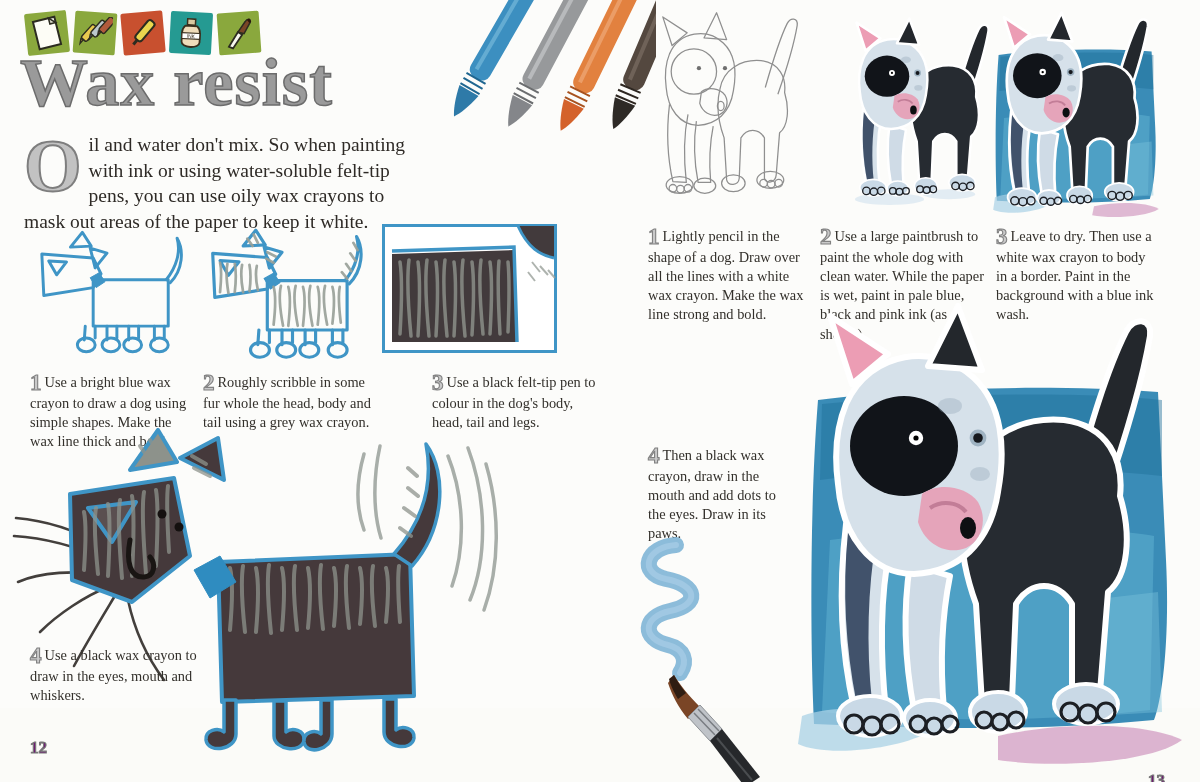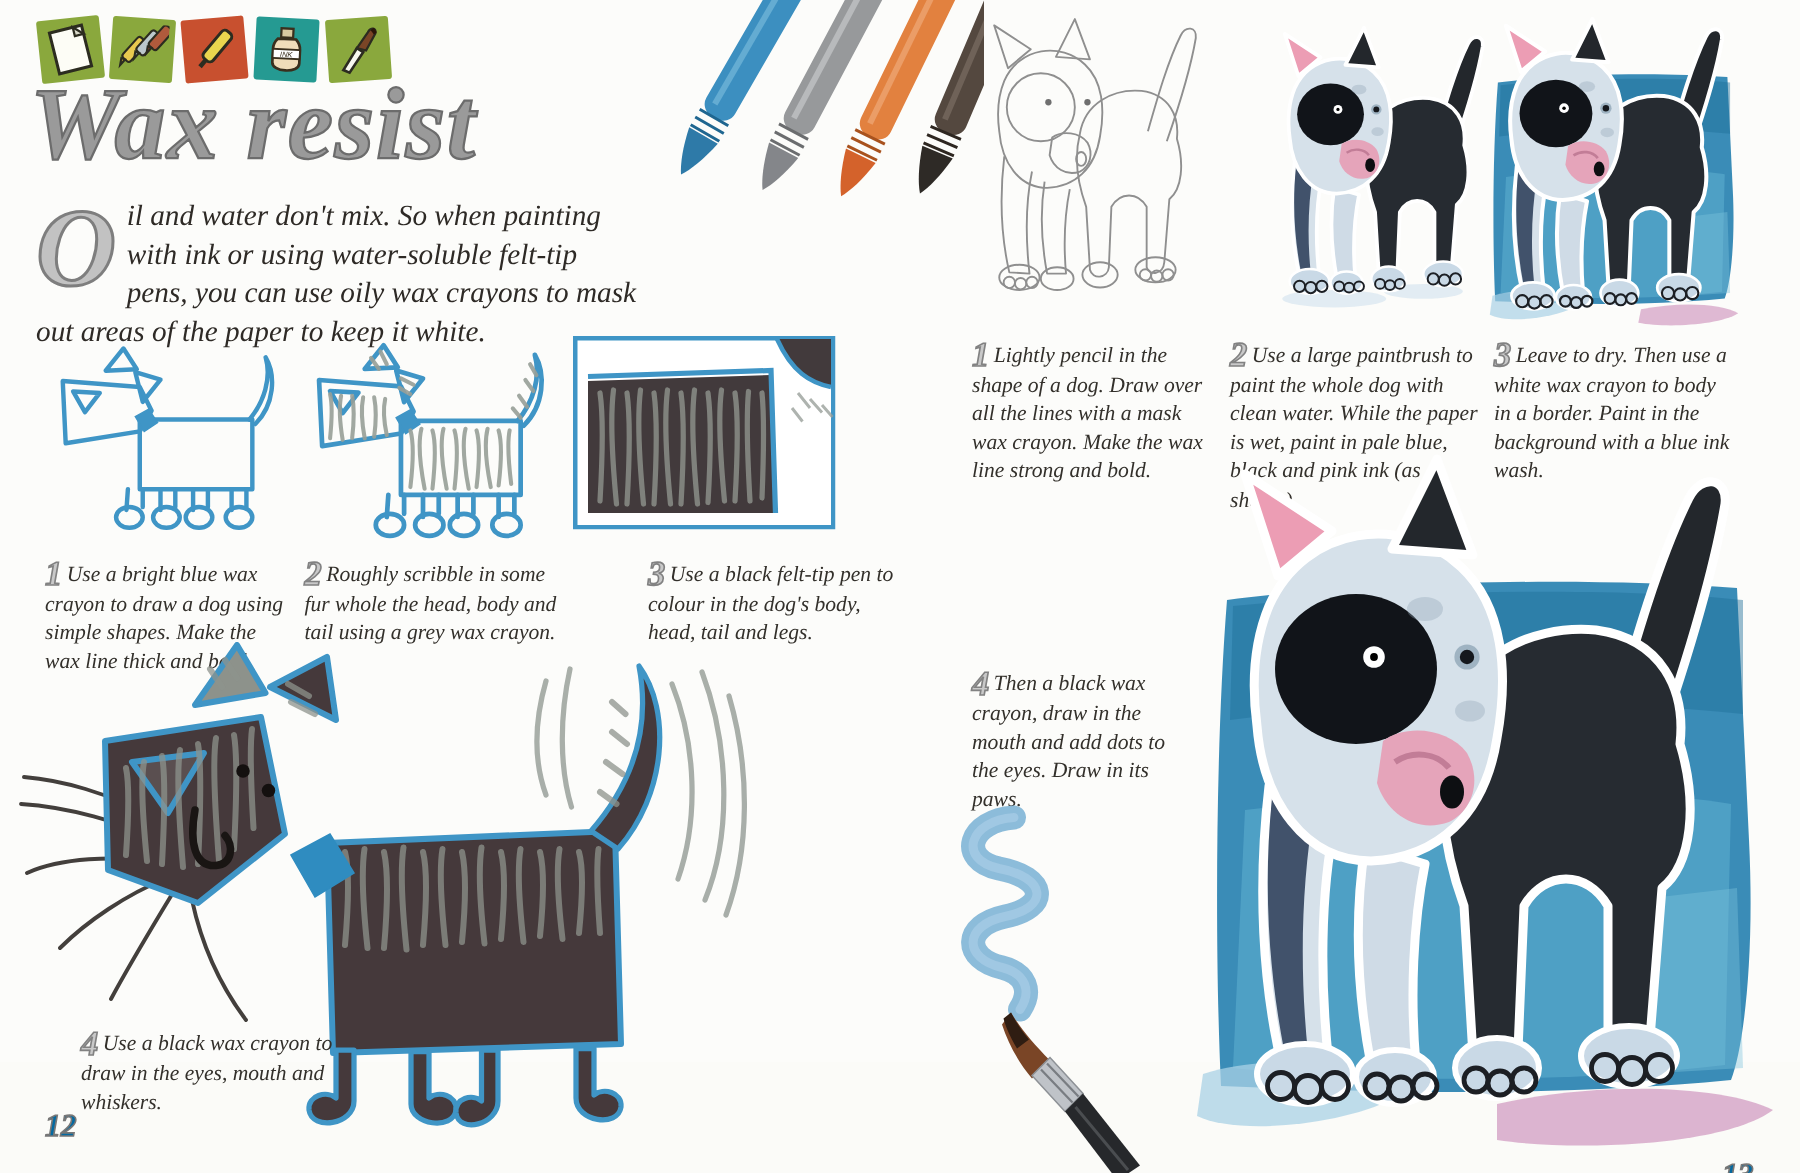--- a/index.html
+++ b/index.html
@@ -1,27 +1,27 @@
 <!DOCTYPE html>
 <html><head>
 <meta charset="utf-8">
 <style>
   html,body{margin:0;padding:0;}
   body{width:1200px;height:782px;overflow:hidden;background:#fbfbf8;}
-  .spread{position:relative;width:1200px;height:708px;background:#fcfcfa;font-family:"Liberation Serif",serif;font-style:italic;}
+  .spread{position:relative;width:1200px;height:708px;background:#fcfcfa;font-family:"Liberation Serif",serif;}
   .abs{position:absolute;}
   .title{margin:0;font-family:"Liberation Serif",serif;font-weight:700;font-size:68px;line-height:1;
          color:#9a9a9a;-webkit-text-stroke:1.5px #6c6c6c;letter-spacing:1px;}
   .intro{margin:0;font-size:19.5px;line-height:1.32;color:#2e2a26;}
   .dropcap{float:left;font-weight:700;font-size:74px;line-height:.8;margin:5px 7px 0 0;
            color:#c2c2c2;-webkit-text-stroke:2px #7e7e7e;}
   .caption{font-size:14.4px;line-height:1.33;color:#33302b;}
   .stepnum{font-weight:700;font-size:23px;line-height:1;color:#c9c9c9;-webkit-text-stroke:1.1px #828282;
            margin-right:3px;vertical-align:-3px;display:inline-block;}
-  .pagenum{font-weight:700;font-size:21px;color:#0369a1;-webkit-text-stroke:1.1px #777;}
+  .pagenum{font-weight:700;font-size:17px;color:#701a75;-webkit-text-stroke:1.1px #777;}
   .iconrow{display:flex;gap:6px;}
   .matbox{width:42px;height:42px;border-radius:2px;display:flex;align-items:center;justify-content:center;}
   .r1{transform:rotate(-6deg);} .r2{transform:rotate(4deg);} .r3{transform:rotate(-5deg);}
   .r4{transform:rotate(3deg);} .r5{transform:rotate(-4deg);}
   svg{display:block;}
 </style>
 </head>
 <body>
 
 <div class="spread">
@@ -280,21 +280,21 @@
       <circle cx="150" cy="86" r="4.5" fill="#14100f"></circle>
         <circle cx="167" cy="99" r="4.5" fill="#14100f"></circle>
       <path d="M118,112 C114,134 118,150 132,149 C143,148 144,136 138,129" fill="none" stroke="#191513" stroke-width="5" stroke-linecap="round"></path>
       <path d="M182,142 L208,128 L224,154 L198,170 Z" fill="#2f8cc0" stroke="#2f8cc0"></path>
       <g stroke="#9aa19b" stroke-width="3.5" fill="none" opacity=".85" stroke-linecap="round">
         <path d="M436,28 C452,68 454,118 440,158 M456,20 C474,68 476,128 458,172 M474,36 C488,84 488,138 472,182"></path>
         <path d="M352,26 C344,54 344,80 352,102 M368,18 C361,50 361,84 369,110"></path>
       </g>
     </svg>
 
-    <div class="caption abs" style="left:30px;top:684px;width:168px;margin-left:24px;">
+    <div class="caption abs" style="left:30px;top:644px;width:168px;">
       <span class="stepnum">4</span><span>Use a black wax crayon to draw in the eyes, mouth and whiskers.</span>
     </div>
 
     <div class="pagenum abs" style="left:30px;top:738px;">12</div>
   </section>
 
   <section>
 
     <svg class="abs" style="left:646px;top:10px;" width="168" height="202" viewBox="0 0 200 240">
       <use href="#btsketch"></use>
@@ -307,21 +307,21 @@
     </svg>
 
     <svg class="abs" style="left:986px;top:10px;" width="180" height="216" viewBox="0 0 200 240">
       <use href="#btbg"></use>
       <path d="M10,208 C36,200 62,206 72,216 C52,226 20,228 8,222 Z" fill="#a9d2e6" opacity=".7"></path>
       <path d="M120,218 C150,212 180,214 192,221 C178,230 138,232 118,228 Z" fill="#d5a3c6" opacity=".75"></path>
       <use href="#btpaint"></use>
     </svg>
 
     <div class="caption abs" style="left:648px;top:225px;width:160px;">
-      <span class="stepnum">1</span><span>Lightly pencil in the shape of a dog. Draw over all the lines with a mask wax crayon. Make the wax line strong and bold.</span>
+      <span class="stepnum">1</span><span>Lightly pencil in the shape of a dog. Draw over all the lines with a white wax crayon. Make the wax line strong and bold.</span>
     </div>
     <div class="caption abs" style="left:820px;top:225px;width:172px;">
       <span class="stepnum">2</span><span>Use a large paintbrush to paint the whole dog with clean water. While the paper is wet, paint in pale blue, black and pink ink (as shown).</span>
     </div>
     <div class="caption abs" style="left:996px;top:225px;width:162px;">
       <span class="stepnum">3</span><span>Leave to dry. Then use a white wax crayon to body in a border. Paint in the background with a blue ink wash.</span>
     </div>
 
     <div class="caption abs" style="left:648px;top:444px;width:130px;">
       <span class="stepnum">4</span><span>Then a black wax crayon, draw in the mouth and add dots to the eyes. Draw in its paws.</span>

